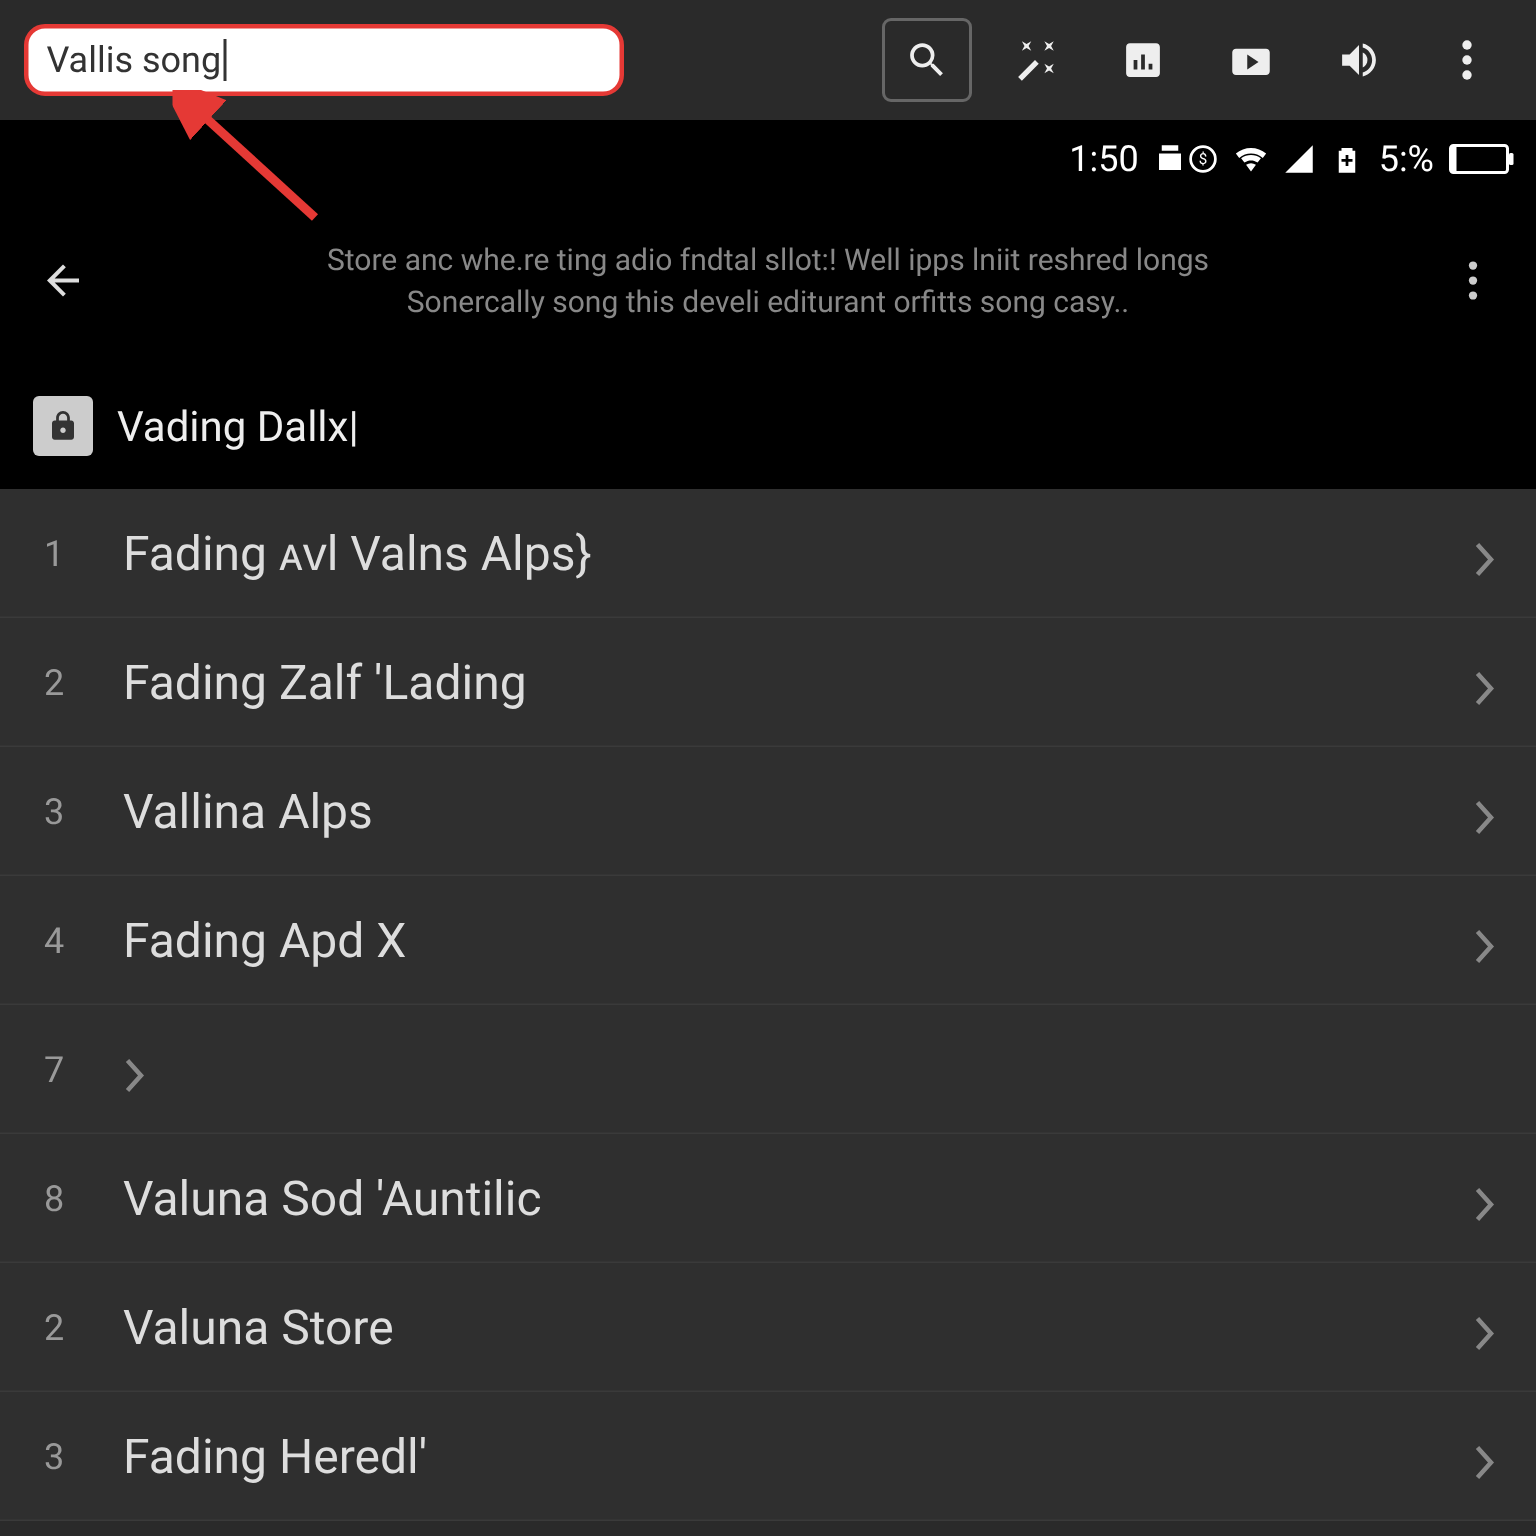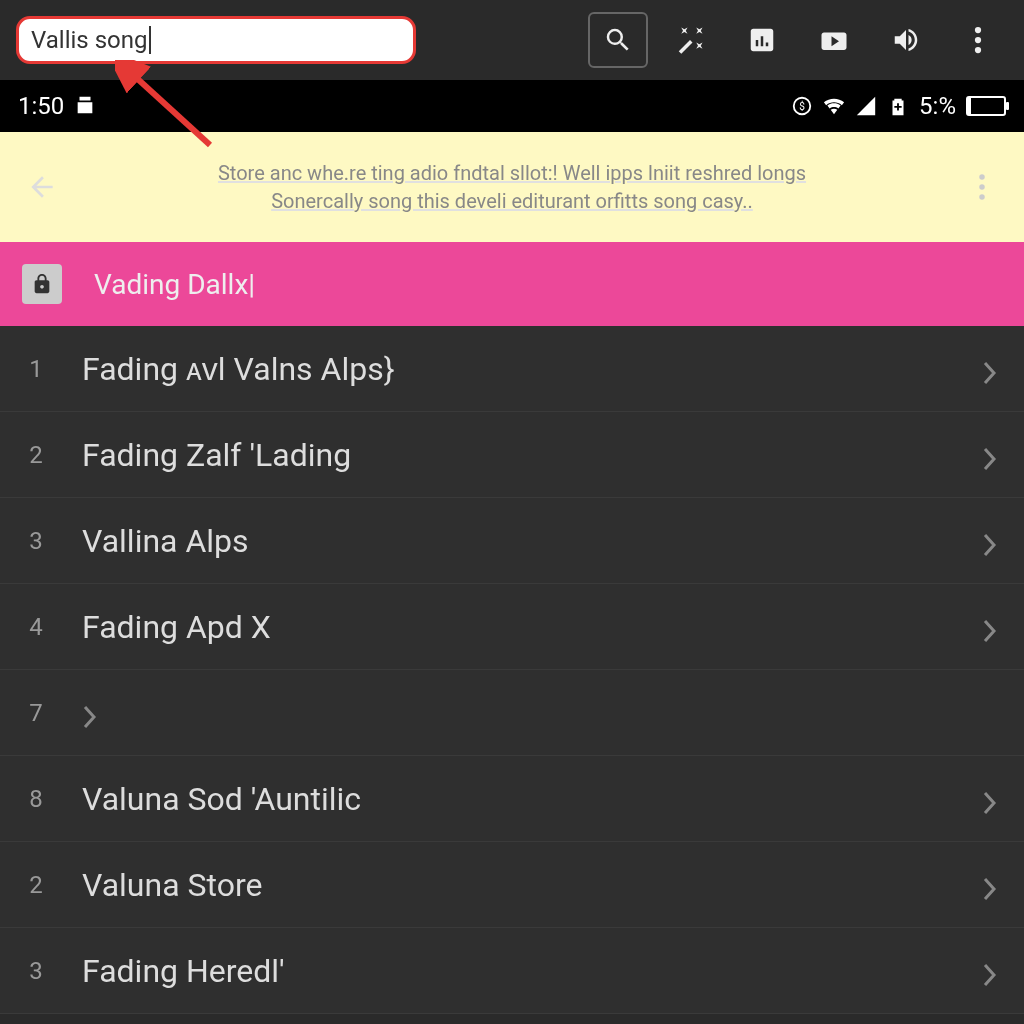--- a/index.html
+++ b/index.html
@@ -12,38 +12,38 @@
   .toolbar-spacer { flex: 1; }
   .toolbar-btn { width: 60px; height: 56px; display: flex; align-items: center; justify-content: center; border-radius: 6px; }
   .toolbar-btn.boxed { border: 2px solid #666; }
   .toolbar-btn svg { width: 30px; height: 30px; fill: #eee; }
   .toolbar-btn.more svg { width: 8px; }
   
   
   .arrow-annotation { position: absolute; top: 60px; left: 115px; pointer-events: none; z-index: 10; }
   
   
-  .status-bar { display: flex; align-items: center; justify-content: space-between; background: #000; height: 52px; padding: 0 18px; font-size: 24px; color: #fff; }
+  .status-bar { display: flex; align-items: center; justify-content: flex-end; background: #000; height: 52px; padding: 0 18px; font-size: 24px; color: #fff; }
   .status-left { display: flex; align-items: center; gap: 10px; }
   .status-right { display: flex; align-items: center; gap: 10px; }
   .status-right svg { width: 22px; height: 22px; fill: #fff; }
   .battery-icon { width: 40px; height: 20px; border: 2px solid #fff; border-radius: 3px; position: relative; }
   .battery-icon::after { content: ''; position: absolute; right: -5px; top: 4px; width: 3px; height: 8px; background: #fff; border-radius: 1px; }
   .battery-fill { height: 100%; width: 8%; background: #fff; }
   
   
-  .page-header { display: flex; align-items: center; background: #fef9c3; height: 110px; padding: 0 20px; gap: 36px; text-decoration: underline; }
+  .page-header { display: flex; align-items: center; background: #000000; height: 110px; padding: 0 20px; gap: 36px; }
   .back-btn { width: 44px; height: 44px; display: flex; align-items: center; justify-content: center; }
   .back-btn svg { width: 32px; height: 32px; fill: #ddd; }
   .desc-text { flex: 1; text-align: center; color: #888; font-size: 20px; line-height: 1.4; padding: 0 20px; }
   .header-more { width: 44px; display: flex; align-items: center; justify-content: center; }
   .header-more svg { width: 8px; height: 30px; fill: #ccc; }
   
   
-  .section-header { display: flex; align-items: center; background: #ec4899; height: 84px; padding: 0 22px; gap: 32px; }
+  .section-header { display: flex; align-items: center; background: #000000; height: 84px; padding: 0 22px; gap: 16px; }
   .lock-badge { width: 40px; height: 40px; background: #ccc; border-radius: 4px; display: flex; align-items: center; justify-content: center; }
   .lock-badge svg { width: 22px; height: 22px; fill: #333; }
   .section-title { font-size: 28px; color: #eee; }
   
   
   .song-list { background: #2f2f2f; }
   .song-row { display: flex; align-items: center; height: 86px; padding: 0 22px; border-bottom: 1px solid #3a3a3a; gap: 32px; }
   .song-num { width: 28px; text-align: center; font-size: 24px; color: #999; }
   .song-title { flex: 1; font-size: 32px; color: #ddd; }
   .chevron { width: 20px; height: 20px; }

